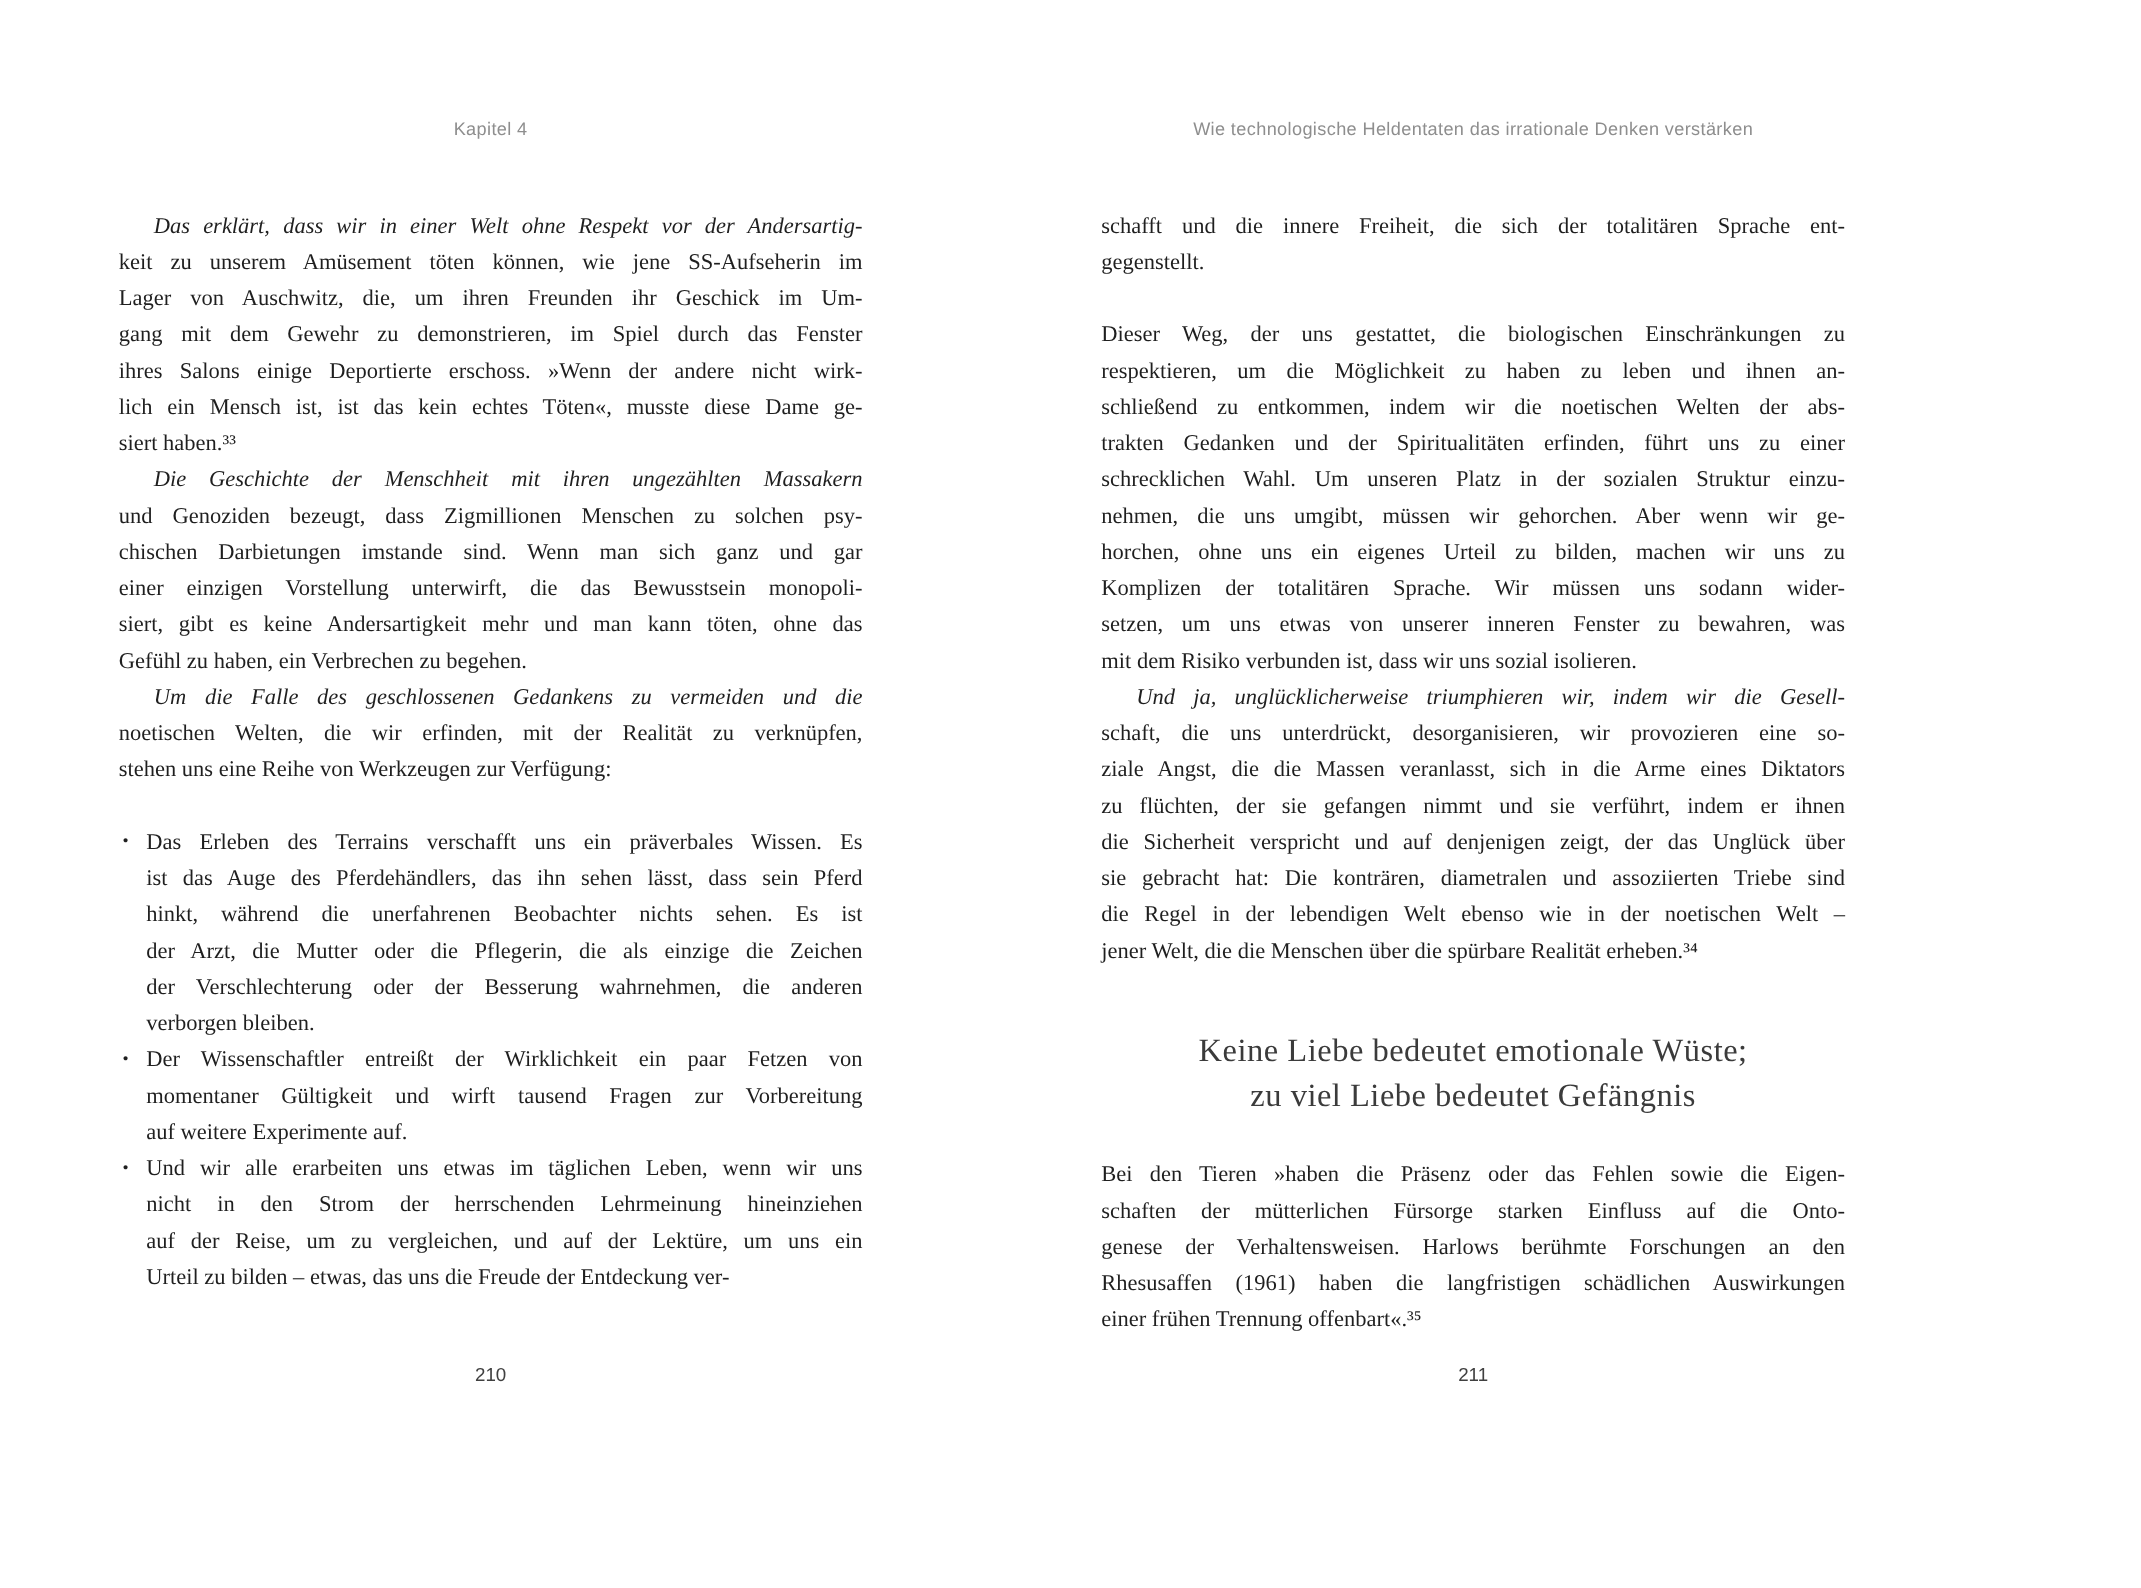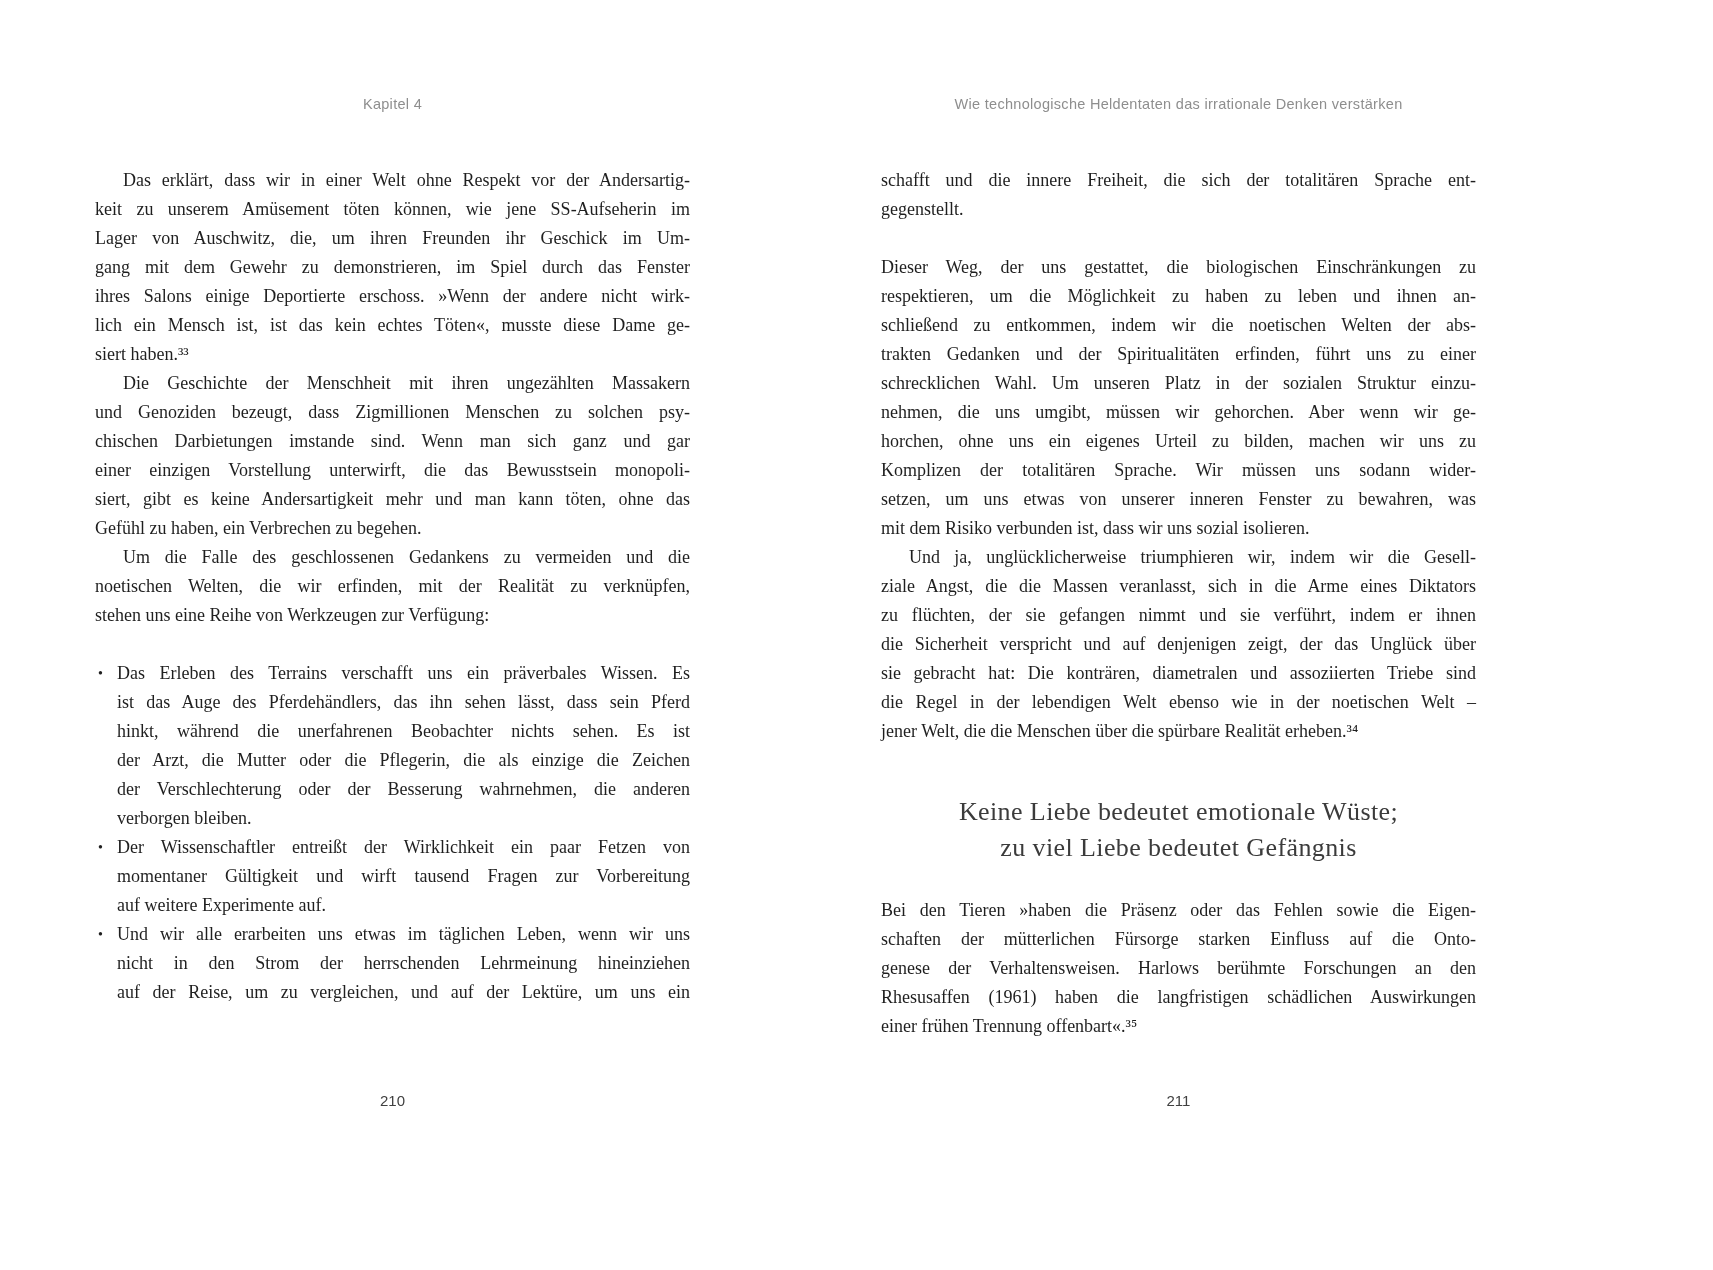--- a/index.html
+++ b/index.html
@@ -55,20 +55,21 @@
     text-align: justify;
     text-align-last: justify;
     white-space: nowrap;
   }
   .line.last {
     text-align: center;
     text-align-last: left;
   }
   .line.indent {
     padding-left: 28px;
+    font-style: italic;
   }
 
   .block.space-before { margin-top: 29px; }
 
   .block.bullet {
     position: relative;
     padding-left: 22px;
   }
   .bullet-marker {
     position: absolute;
@@ -150,20 +151,21 @@
           <span class="bullet-marker">•</span>
           <div class="line">Der Wissenschaftler entreißt der Wirklichkeit ein paar Fetzen von</div>
           <div class="line">momentaner Gültigkeit und wirft tausend Fragen zur Vorbereitung</div>
           <div class="line last">auf weitere Experimente auf.</div>
         </div>
         <div class="block bullet">
           <span class="bullet-marker">•</span>
           <div class="line">Und wir alle erarbeiten uns etwas im täglichen Leben, wenn wir uns</div>
           <div class="line">nicht in den Strom der herrschenden Lehrmeinung hineinziehen</div>
           <div class="line">auf der Reise, um zu vergleichen, und auf der Lektüre, um uns ein</div>
+          <div class="line last">Urteil zu bilden – etwas, das uns die Freude der Entdeckung ver-</div>
         </div>
       </div>
     <div class="page-number">210</div>
   </div>
 
   <div class="page right">
     <div class="running-header">Wie technologische Heldentaten das irrationale Denken verstärken</div>
     <div class="page-content">
         <div class="block para">
           <div class="line">schafft und die innere Freiheit, die sich der totalitären Sprache ent-</div>
@@ -176,20 +178,21 @@
           <div class="line">trakten Gedanken und der Spiritualitäten erfinden, führt uns zu einer</div>
           <div class="line">schrecklichen Wahl. Um unseren Platz in der sozialen Struktur einzu-</div>
           <div class="line">nehmen, die uns umgibt, müssen wir gehorchen. Aber wenn wir ge-</div>
           <div class="line">horchen, ohne uns ein eigenes Urteil zu bilden, machen wir uns zu</div>
           <div class="line">Komplizen der totalitären Sprache. Wir müssen uns sodann wider-</div>
           <div class="line">setzen, um uns etwas von unserer inneren Fenster zu bewahren, was</div>
           <div class="line last">mit dem Risiko verbunden ist, dass wir uns sozial isolieren.</div>
         </div>
         <div class="block para">
           <div class="line indent">Und ja, unglücklicherweise triumphieren wir, indem wir die Gesell-</div>
+          <div class="line">schaft, die uns unterdrückt, desorganisieren, wir provozieren eine so-</div>
           <div class="line">ziale Angst, die die Massen veranlasst, sich in die Arme eines Diktators</div>
           <div class="line">zu flüchten, der sie gefangen nimmt und sie verführt, indem er ihnen</div>
           <div class="line">die Sicherheit verspricht und auf denjenigen zeigt, der das Unglück über</div>
           <div class="line">sie gebracht hat: Die konträren, diametralen und assoziierten Triebe sind</div>
           <div class="line">die Regel in der lebendigen Welt ebenso wie in der noetischen Welt –</div>
           <div class="line last">jener Welt, die die Menschen über die spürbare Realität erheben.³⁴</div>
         </div>
         <div class="block heading">
           <div class="line">Keine Liebe bedeutet emotionale Wüste;</div>
           <div class="line last">zu viel Liebe bedeutet Gefängnis</div>

